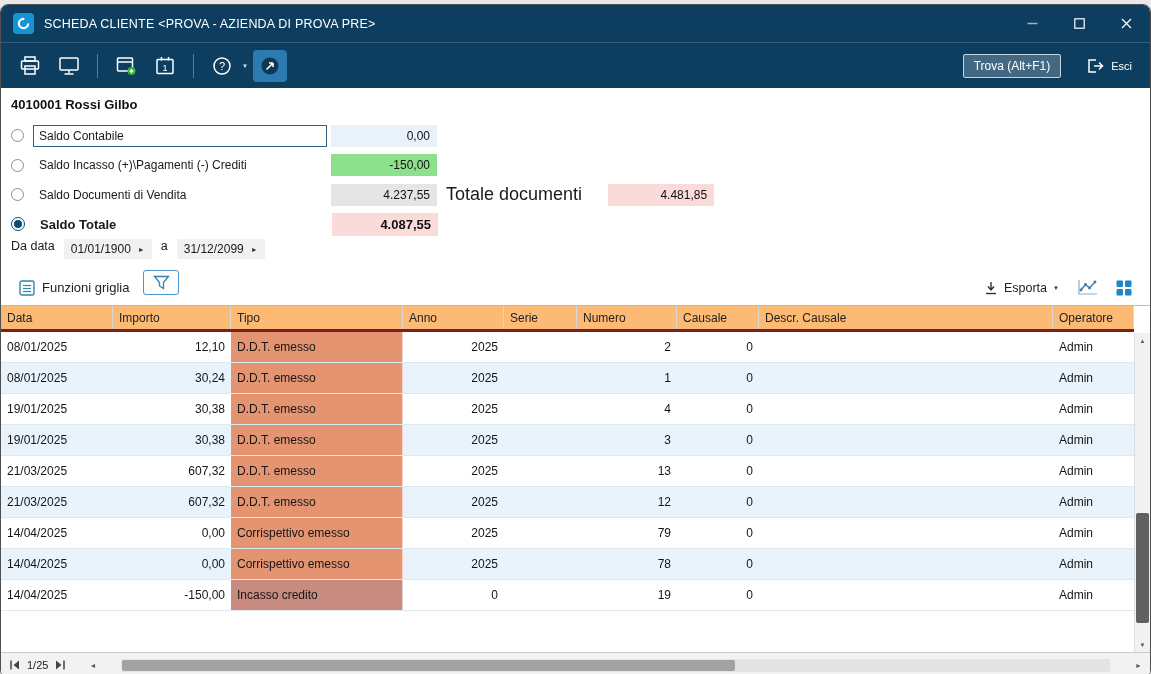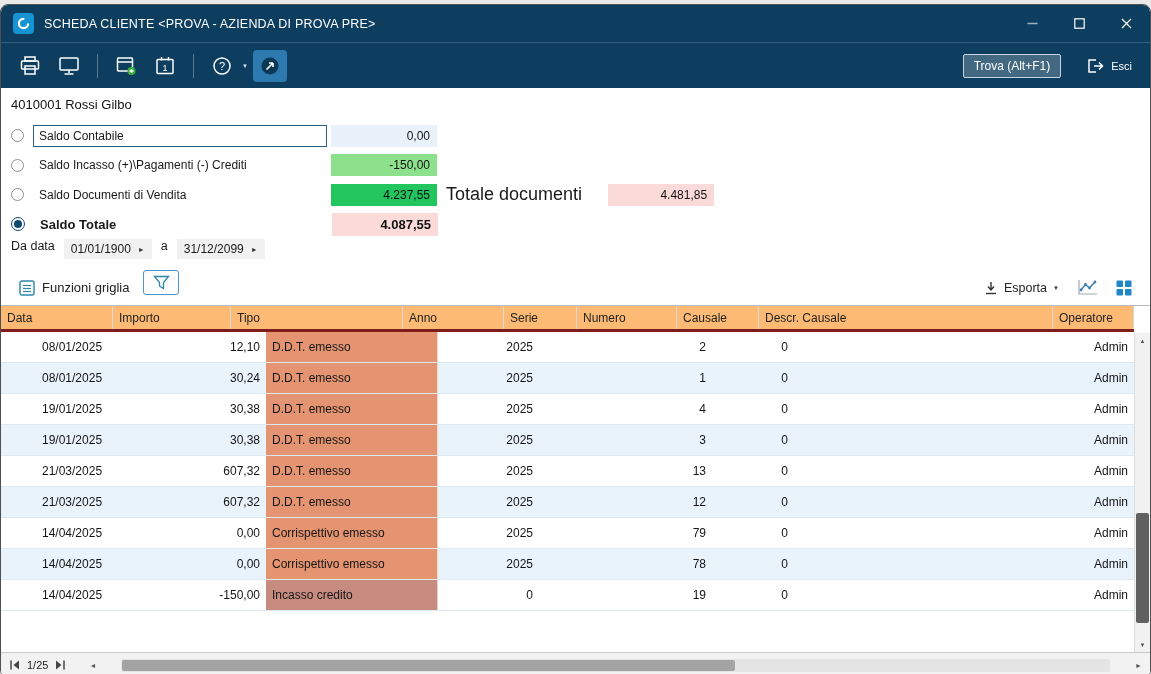--- a/index.html
+++ b/index.html
@@ -18,21 +18,21 @@
   
   .toolbar { height:46px; background:#0d3e5f; border-top:1px solid rgba(255,255,255,.16); display:flex; align-items:center; padding:0 12px; gap:5px; flex:none; }
   .tool-btn { width:34px; height:32px; border-radius:4px; display:flex; align-items:center; justify-content:center; }
   .tool-btn.highlight { background:#2d7ab0; }
   .tool-sep { width:1px; height:24px; background:rgba(255,255,255,.32); margin:0 6px; }
   .help-caret { color:#cfe2ee; font-size:6px; margin-left:-2px; align-self:center; }
   .find-btn { margin-left:auto; background:rgba(255,255,255,.22); border:1px solid #c5d3dc; color:#fff; font-size:12px; padding:4px 10px; border-radius:2px; }
   .exit-btn { display:flex; align-items:center; gap:7px; color:#fff; font-size:11px; margin-left:14px; padding:4px 6px; }
   
   .content { flex:1; display:flex; flex-direction:column; background:#fff; min-height:0; }
-  .customer-title { height:30px; padding:9px 10px 0; font-weight:normal; font-size:13px; color:#111; flex:none; }
+  .customer-title { height:30px; padding:9px 10px 0; font-weight:bold; font-size:13px; color:#111; flex:none; }
   
   .balances { padding:3px 10px 0; flex:none; }
   .bal-row { height:29.5px; display:flex; align-items:center; }
   .radio { width:13px; height:13px; border:1px solid #8d8d8d; border-radius:50%; background:#fff; margin-right:9px; flex:none; position:relative; }
   .radio.selected { border-color:#0f4a70; width:14px; height:14px; }
   .radio.selected::after { content:""; position:absolute; inset:2px; border-radius:50%; background:#0f4a70; }
   .bal-label { width:294px; font-size:12px; color:#1a1a1a; padding:3px 5px; border:1px solid transparent; margin-right:4px; white-space:nowrap; overflow:hidden; }
   .bal-label.focus-box { border-color:#2d5f80; }
   .bal-value { width:106px; text-align:right; padding:4px 7px; font-size:12px; color:#111; flex:none; }
   .bal-row.total .bal-label { font-weight:bold; font-size:13px; }
@@ -49,21 +49,21 @@
   .filter-btn { width:36px; height:25px; border:1px solid #4f93c9; border-radius:3px; display:flex; align-items:center; justify-content:center; margin-left:6px; background:#fdfdfd; }
   .gridbar-right { margin-left:auto; display:flex; align-items:center; gap:18px; }
   .export-group { display:flex; align-items:center; gap:6px; font-size:12.5px; color:#222; }
   .export-caret { font-size:6px; color:#333; }
   
   .grid-area { flex:1; position:relative; min-height:0; border-top:1px solid #b9b9b9; flex:1; }
   .grid-main { width:1133px; }
   .grid-cols { display:grid; grid-template-columns:112px 118px 172px 101px 73px 100px 82px 294px minmax(0,1fr); }
   .thead { height:26px; background:#fdba74; border-bottom:3px solid #7f1d1d; }
   .th { padding:0 6px; line-height:25px; font-size:12px; color:#222; border-right:1px solid #d8d8d8; white-space:nowrap; overflow:hidden; }
-  .tr { height:31px; border-bottom:1px solid #dde8ef; background:#fff;padding-left:35px; }
+  .tr { height:31px; border-bottom:1px solid #dde8ef; background:#fff; }
   .tr.alt { background:#e9f3fb; }
   .td { padding:0 6px; line-height:30px; font-size:12px; color:#151515; white-space:nowrap; overflow:hidden; }
   .td.num { text-align:right; }
   .c-tipo { border-right:1px solid rgba(255,255,255,.6); }
   
   .vscroll { position:absolute; top:27px; right:0; bottom:0; width:16px; background:#f1f1f1; border-left:1px solid #dedede; display:flex; flex-direction:column; }
   .varrow { height:15px; display:flex; align-items:center; justify-content:center; font-size:6px; color:#555; flex:none; }
   .vtrack { flex:1; position:relative; }
   .vthumb { position:absolute; left:1px; right:1px; top:57%; height:38%; background:#606060; border-radius:2px; }
   
@@ -173,21 +173,21 @@
         <span class="bal-value" style="background: rgb(233, 242, 251);">0,00</span>
       </div>
       <div class="bal-row">
         <span class="radio"></span>
         <span class="bal-label">Saldo Incasso (+)\Pagamenti (-) Crediti</span>
         <span class="bal-value" style="background: rgb(141, 225, 140);">-150,00</span>
       </div>
       <div class="bal-row">
         <span class="radio"></span>
         <span class="bal-label">Saldo Documenti di Vendita</span>
-        <span class="bal-value" style="background: #22c55e;">4.237,55</span>
+        <span class="bal-value" style="background: #e5e5e5;">4.237,55</span>
         <span class="bal-extra-label">Totale documenti</span>
         <span class="bal-value extra" style="background: rgb(251, 219, 218);">4.481,85</span>
       </div>
       <div class="bal-row total">
         <span class="radio selected"></span>
         <span class="bal-label">Saldo Totale</span>
         <span class="bal-value" style="background: rgb(251, 219, 218);">4.087,55</span>
       </div>
     </div>
 

